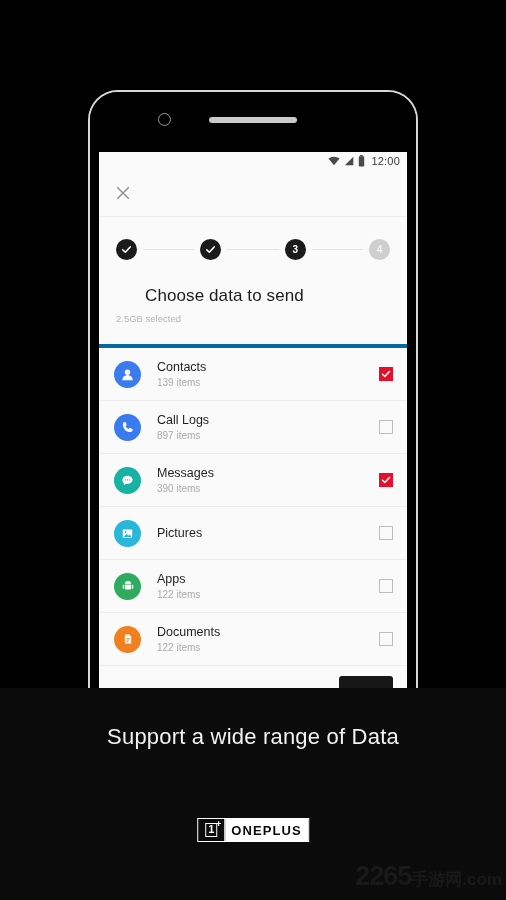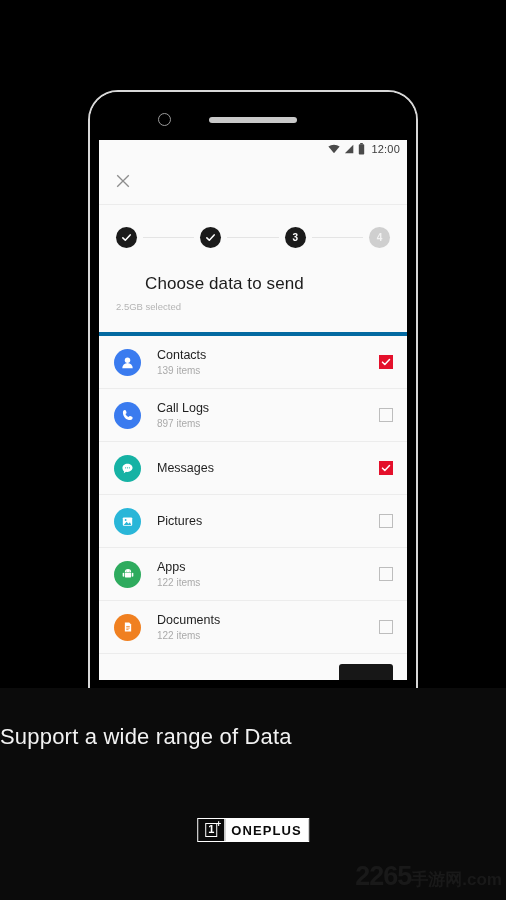--- a/index.html
+++ b/index.html
@@ -59,21 +59,21 @@
     width: 88px;
     height: 6px;
     border-radius: 3px;
     background: #c9c9c9;
   }
 
   
   #phone-screen {
     position: absolute;
     left: 9px;
-    top: 48px;
+    top: 60px;
     width: 308px;
     height: 540px;
     background: #fafafa;
     overflow: hidden;
   }
 
   
   #status-bar {
     height: 18px;
     display: flex;
@@ -223,21 +223,21 @@
     top: 688px;
     width: 506px;
     height: 212px;
     background: #0b0b0b;
   }
   #caption {
     position: absolute;
     left: 0;
     top: 36px;
     width: 100%;
-    text-align: left;
+    text-align: center;
     color: #f2f2f2;
     font-size: 22px;
     letter-spacing: 0.2px;
   }
   #oneplus-logo {
     position: absolute;
     left: 50%;
     transform: translateX(-50%);
     top: 130px;
     display: flex;
@@ -396,20 +396,21 @@
           <span class="item-icon" style="background:#16b2a4">
             <svg width="15" height="15" viewBox="0 0 16 16">
               <path d="M8 3 c3 0 5.4 1.9 5.4 4.3 0 2.4-2.4 4.3-5.4 4.3 -0.5 0-1-0.1-1.5-0.2 L4 13 l0.4-1.9 C3.2 10.3 2.6 9 2.6 7.3 2.6 4.9 5 3 8 3 z" fill="#ffffff"></path>
               <circle cx="6" cy="7.3" r="0.6" fill="#16b2a4"></circle>
               <circle cx="8" cy="7.3" r="0.6" fill="#16b2a4"></circle>
               <circle cx="10" cy="7.3" r="0.6" fill="#16b2a4"></circle>
             </svg>
           </span>
           <span class="item-text">
             <div class="item-label">Messages</div>
+            <div class="item-count">390 items</div>
           </span>
           <span class="item-checkbox checked">
             <svg width="10" height="10" viewBox="0 0 12 12">
               <polyline points="1.8,6.2 4.6,9 10.2,3" fill="none" stroke="#ffffff" stroke-width="1.8" stroke-linecap="round" stroke-linejoin="round"></polyline>
             </svg>
           </span>
         </div>
 
         <div class="list-item">
           <span class="item-icon" style="background:#29b6d8">

